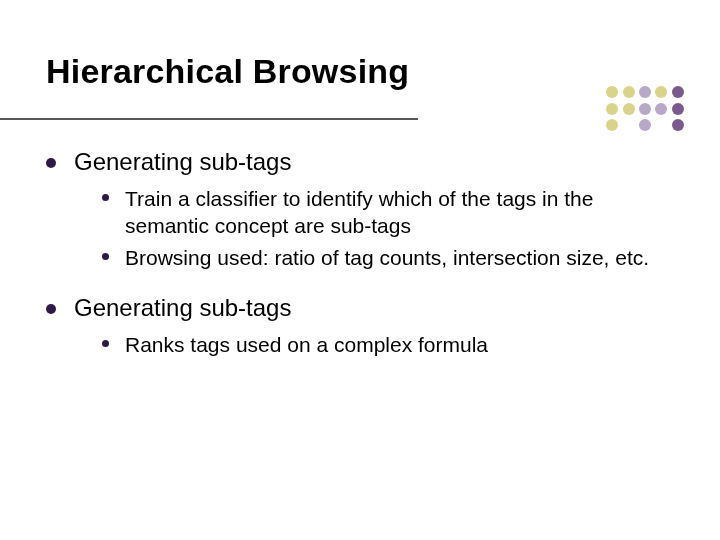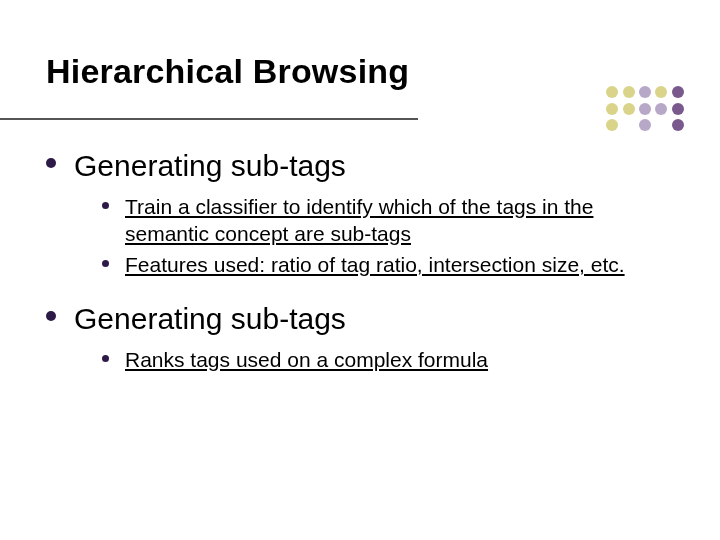--- a/index.html
+++ b/index.html
@@ -3,23 +3,23 @@
 <meta charset="utf-8">
 <style>
   * { margin: 0; padding: 0; box-sizing: border-box; }
   html, body { width: 720px; height: 540px; background: #ffffff; font-family: Arial, Helvetica, sans-serif; color: #000; }
   .slide { position: relative; width: 720px; height: 540px; padding: 52px 46px 0 46px; }
   .title { font-size: 34px; font-weight: bold; letter-spacing: 0.2px; }
   .separator { position: absolute; top: 118px; left: 0; width: 418px; height: 2px; background: #555; }
   .content { margin-top: 56px; }
   .l1 { display: flex; align-items: flex-start; margin-bottom: 8px; }
   .l1 .bullet { width: 10px; height: 10px; border-radius: 50%; background: #2e1a47; margin-top: 11px; margin-right: 18px; flex-shrink: 0; }
-  .l1 .text { font-size: 30px; line-height: 1.25; }
+  .l1 .text { font-size: 24px; line-height: 1.25; }
   .l2-group { margin: 6px 0 22px 56px; }
-  .l2 { display: flex; align-items: flex-start; margin-bottom: 4px; text-decoration: underline; }
+  .l2 { display: flex; align-items: flex-start; margin-bottom: 4px; }
   .l2 .bullet { width: 7px; height: 7px; border-radius: 50%; background: #2e1a47; margin-top: 9px; margin-right: 16px; flex-shrink: 0; }
   .l2 .text { font-size: 21px; line-height: 1.3; max-width: 540px; }
   .dots { position: absolute; top: 84px; right: 34px; }
   .dots-row { display: flex; }
   .dot { width: 12px; height: 12px; border-radius: 50%; margin: 2.2px; }
 </style>
 </head>
 <body>
 
 <div class="slide">
@@ -57,21 +57,21 @@
       <div class="bullet"></div>
       <div class="text">Generating sub-tags</div>
     </div>
     <div class="l2-group">
       <div class="l2">
         <div class="bullet"></div>
         <div class="text">Train a classifier to identify which of the tags in the semantic concept are sub-tags</div>
       </div>
       <div class="l2">
         <div class="bullet"></div>
-        <div class="text">Features used: ratio of tag ratio, intersection size, etc.</div>
+        <div class="text">Browsing used: ratio of tag counts, intersection size, etc.</div>
       </div>
     </div>
 
     <div class="l1">
       <div class="bullet"></div>
       <div class="text">Generating sub-tags</div>
     </div>
     <div class="l2-group">
       <div class="l2">
         <div class="bullet"></div>

